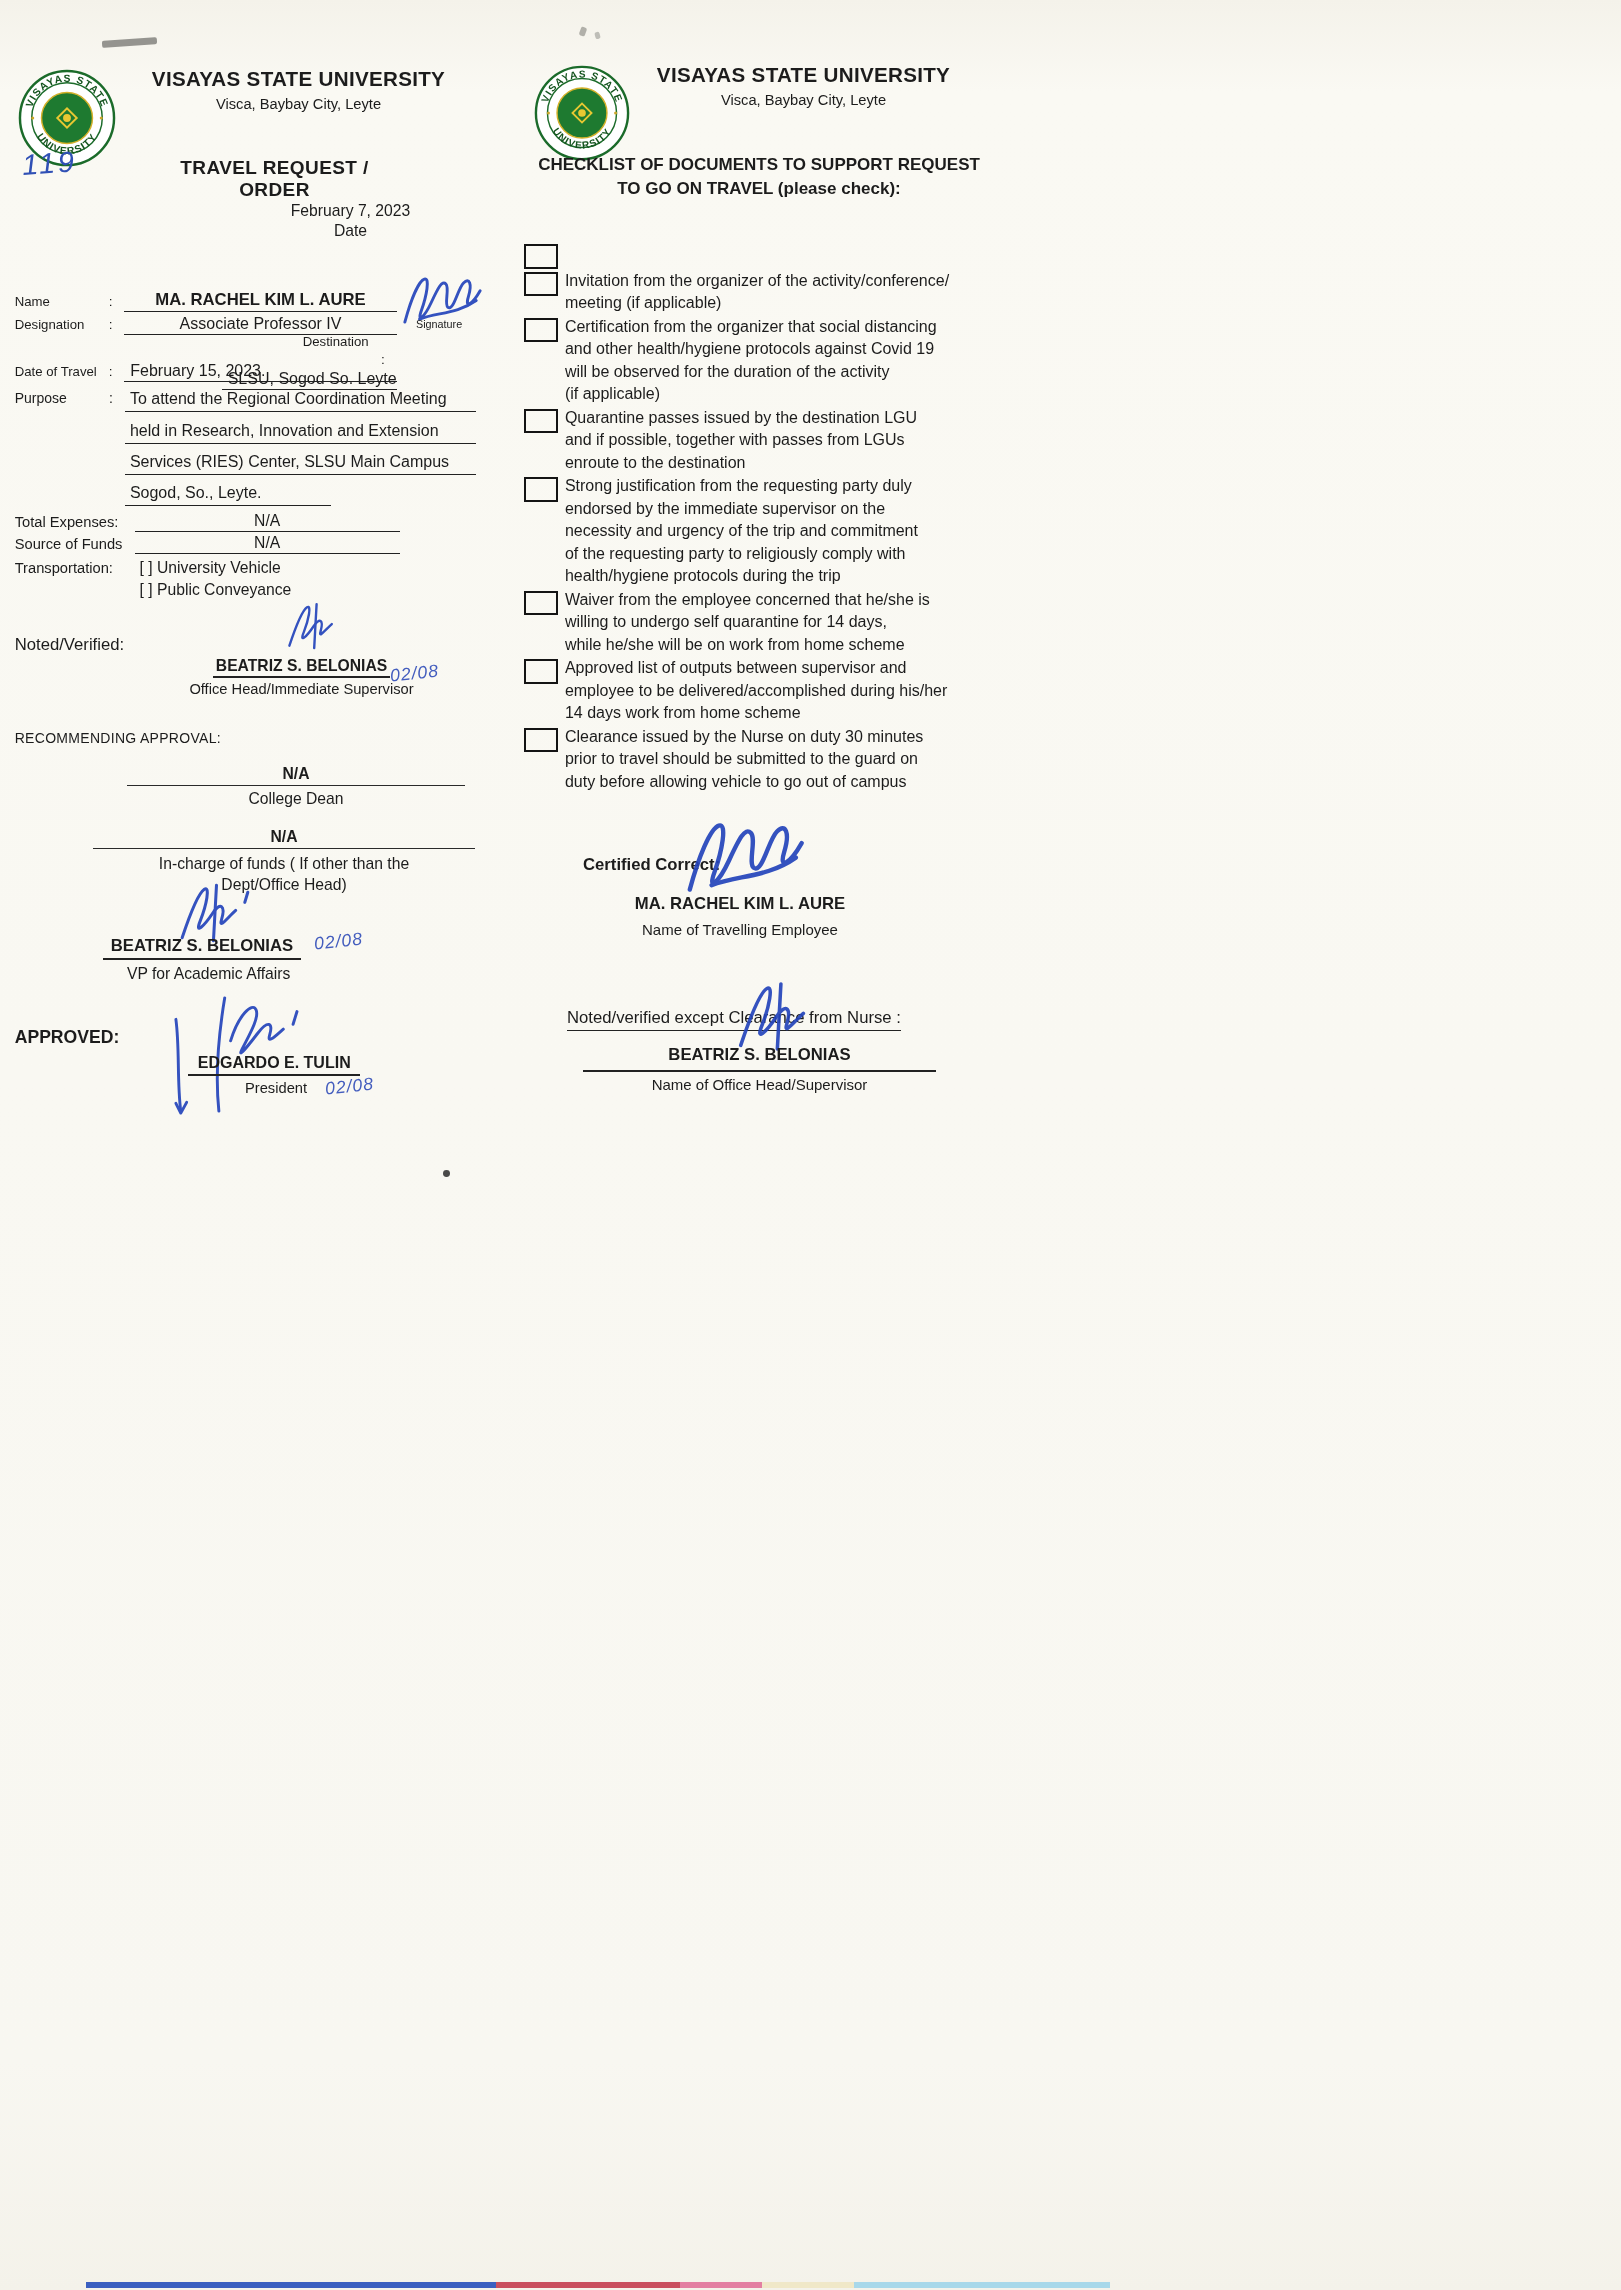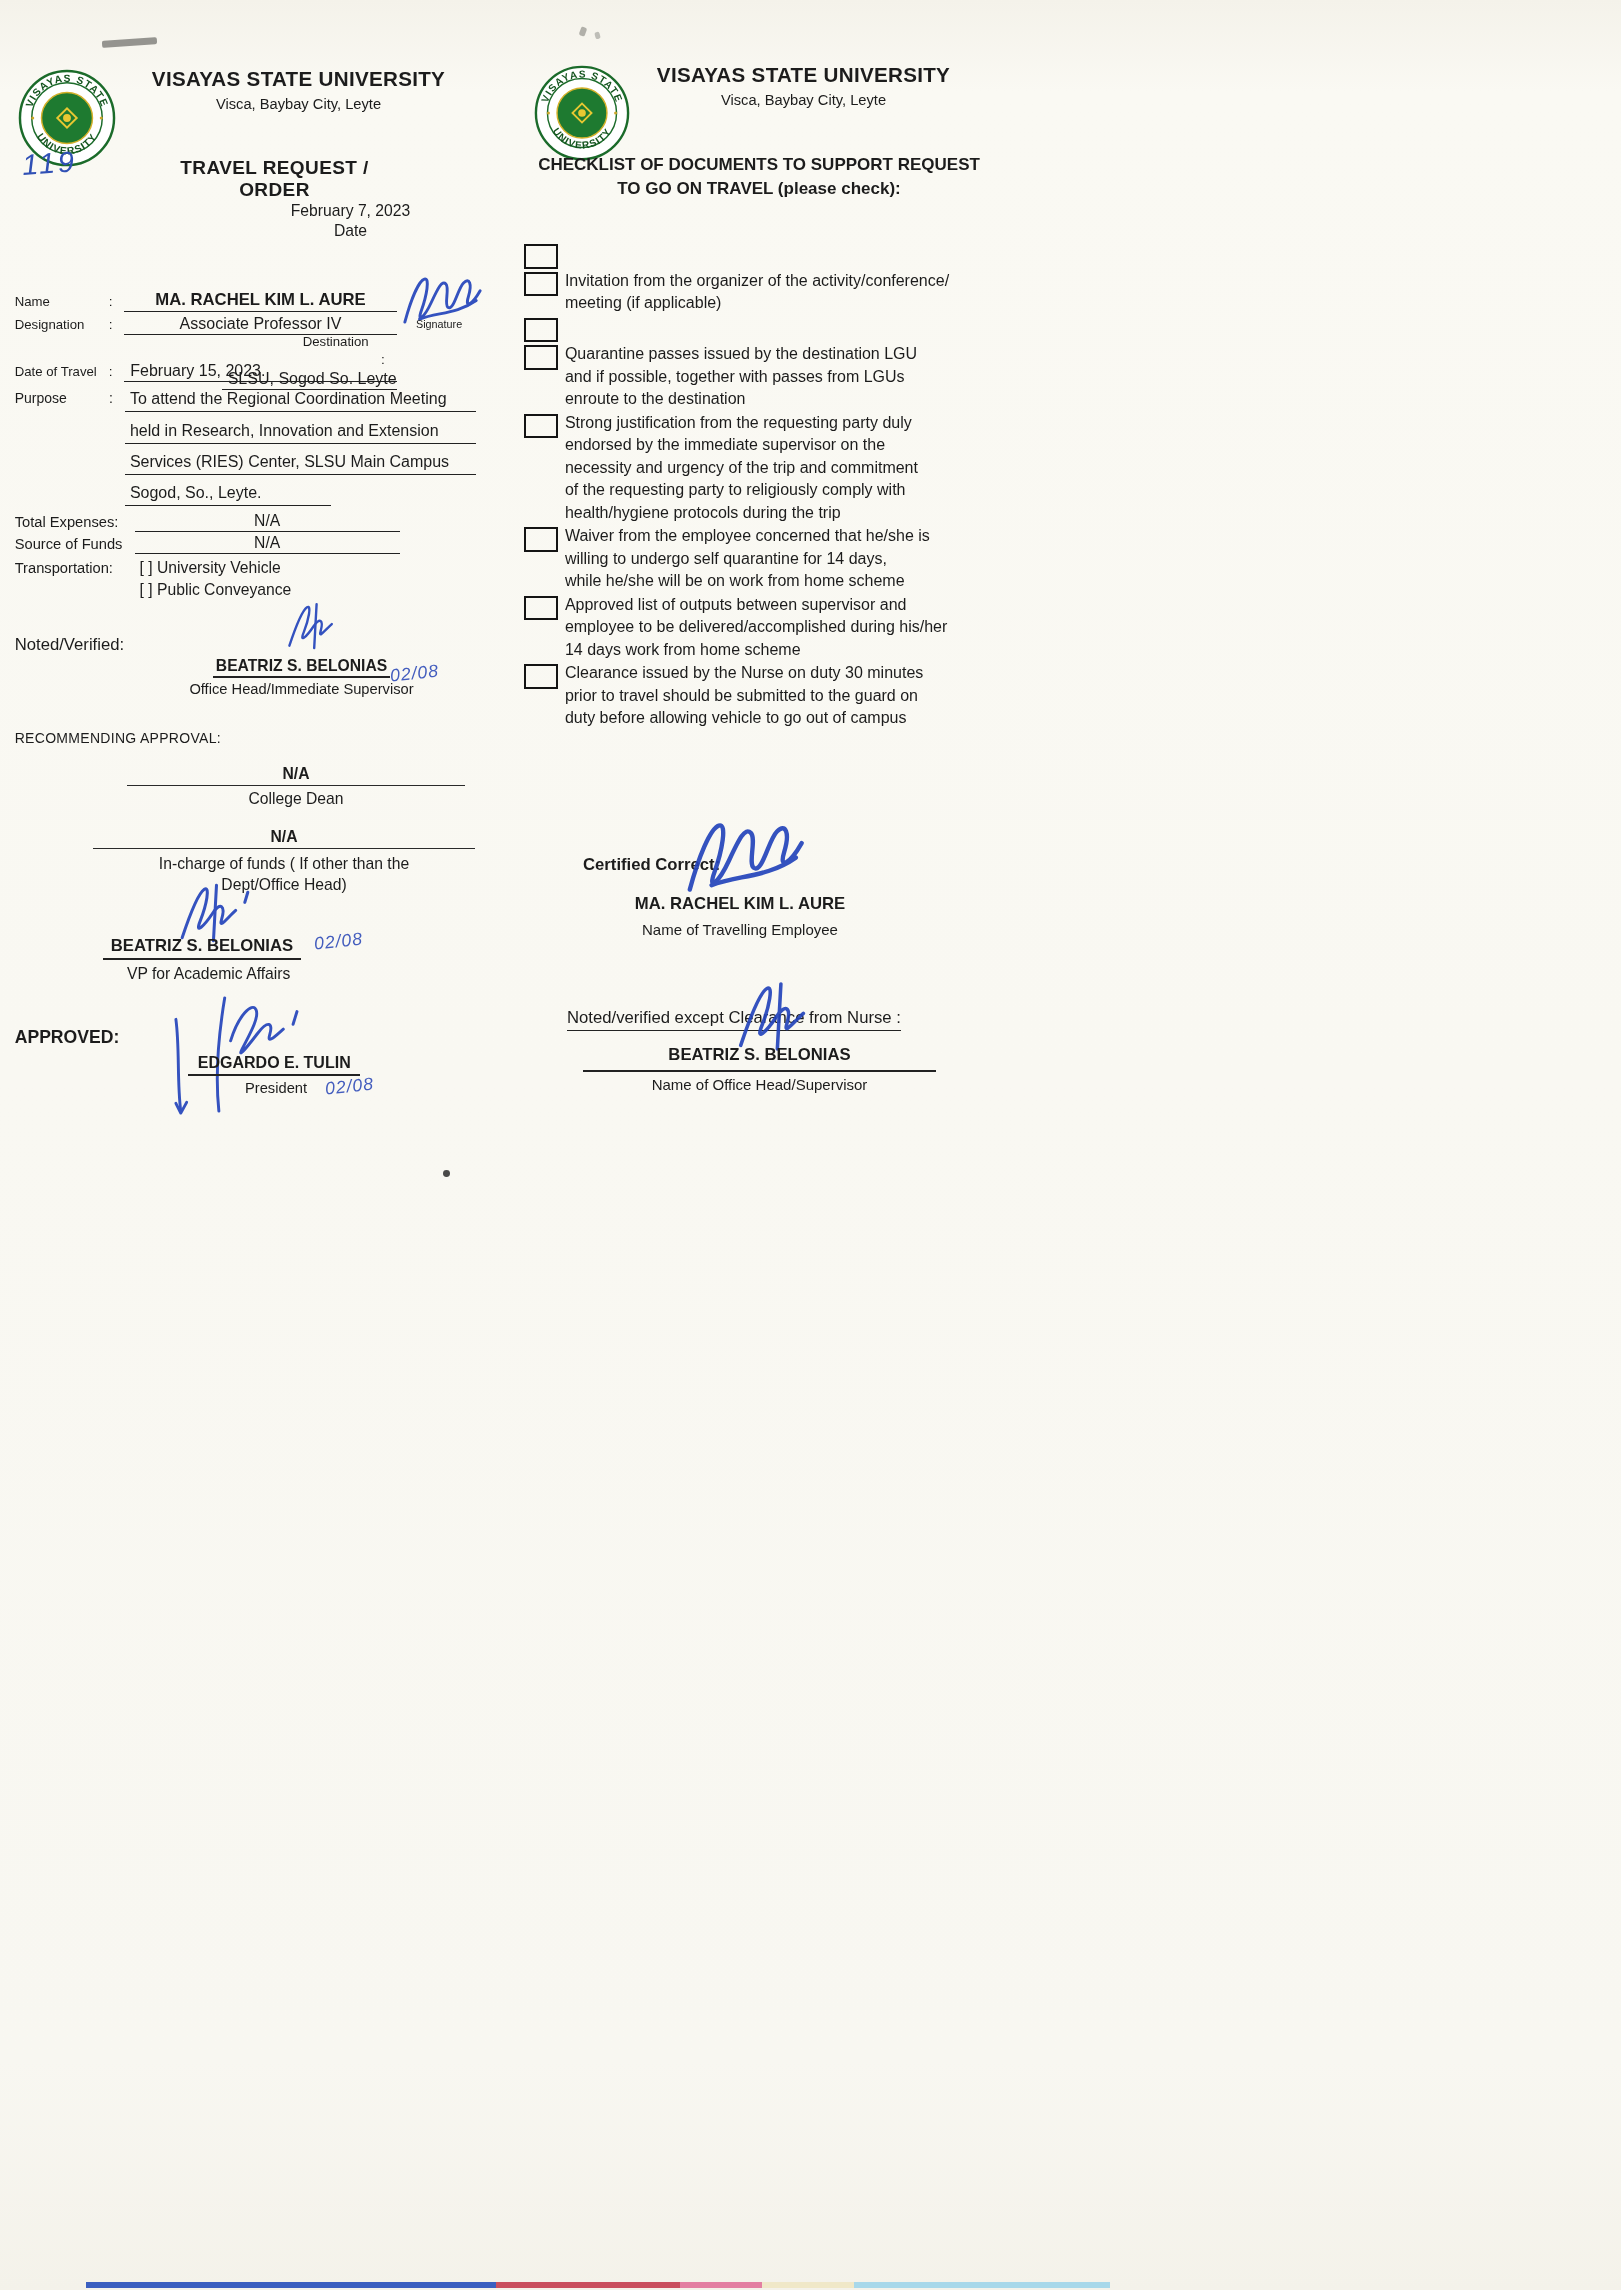--- a/index.html
+++ b/index.html
@@ -223,20 +223,24 @@
     <div class="ckitem">
       <span class="cb"></span>
     </div>
     <div class="ckitem">
       <span class="cb"></span>
       <span class="cktext">Invitation from the organizer of the activity/conference/
 meeting (if applicable)</span>
     </div>
     <div class="ckitem">
       <span class="cb"></span>
+      <span class="cktext">Certification from the organizer that social distancing
+and other health/hygiene protocols against Covid 19
+will be observed for the duration of the activity
+(if applicable)</span>
     </div>
     <div class="ckitem">
       <span class="cb"></span>
       <span class="cktext">Quarantine passes issued by the destination LGU
 and if possible, together with passes from LGUs
 enroute to the destination</span>
     </div>
     <div class="ckitem">
       <span class="cb"></span>
       <span class="cktext">Strong justification from the requesting party duly

